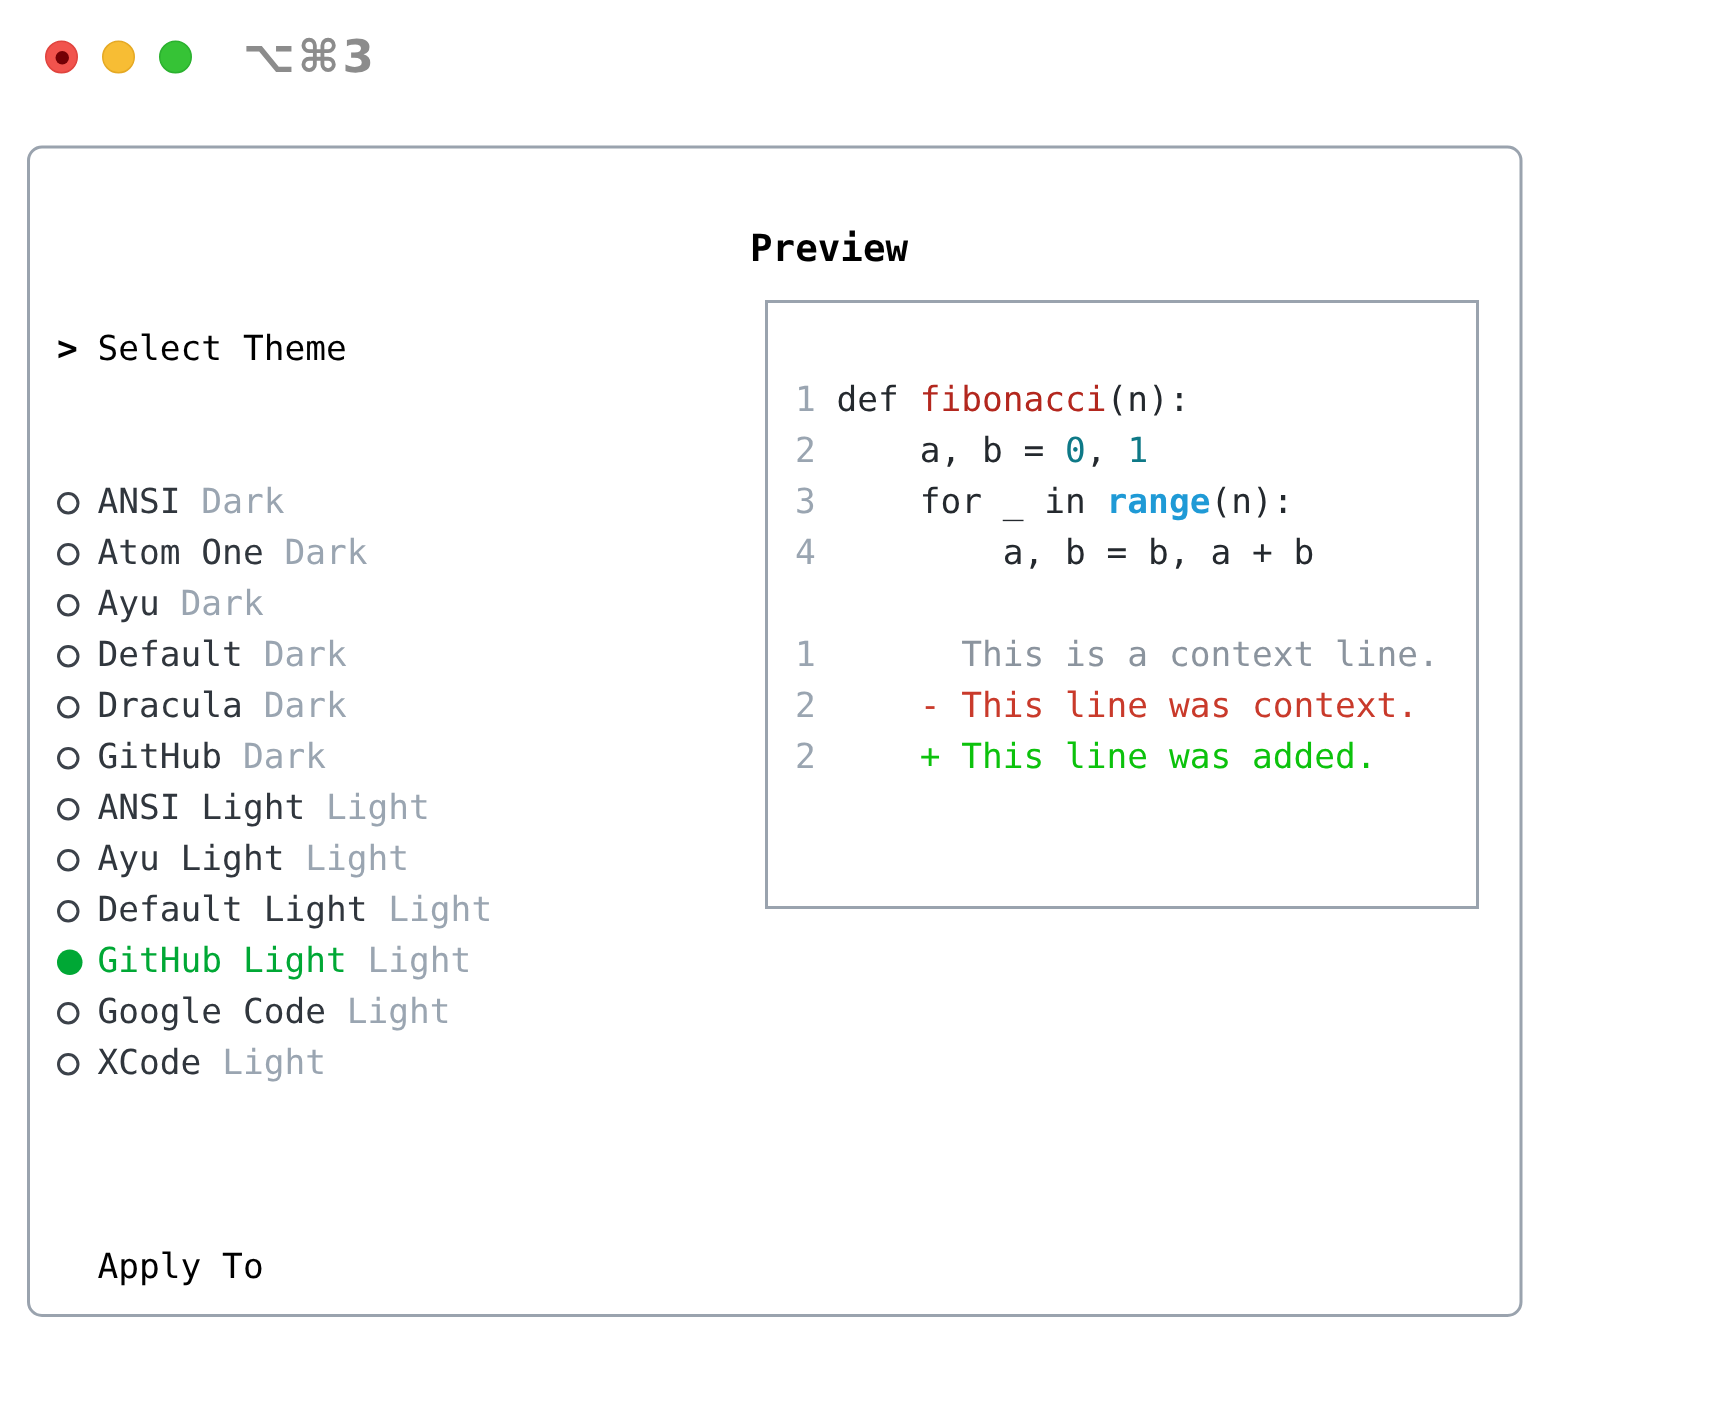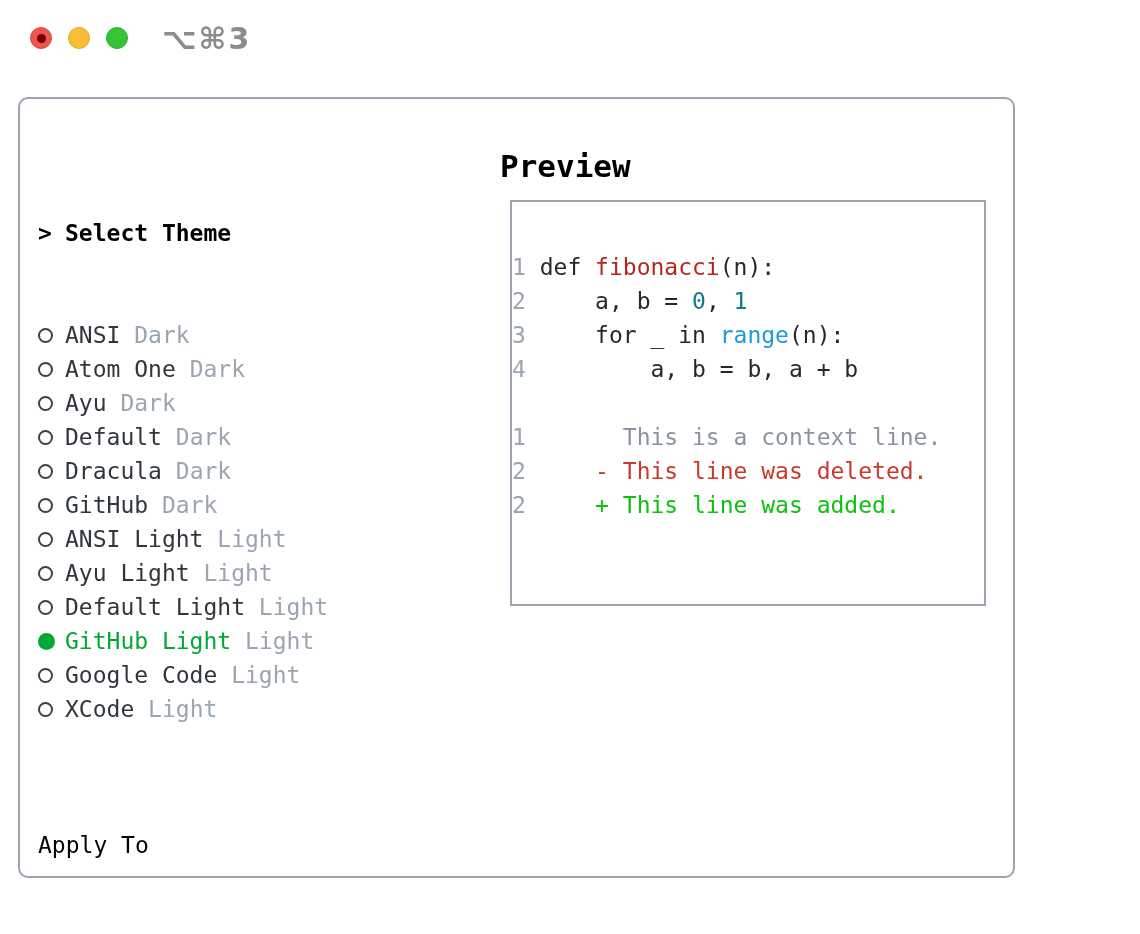--- a/index.html
+++ b/index.html
@@ -33,36 +33,36 @@
   .light.yellow{background:#f7bd34;border:1px solid #e5a924;}
   .light.green{background:#36c336;border:1px solid #2bb12f;}
   .win-title{margin-left:34px;font-family:"DejaVu Sans","Liberation Sans",sans-serif;font-weight:bold;font-size:30px;color:var(--c-title);letter-spacing:2px;}
   
   .panel{position:absolute;left:18px;top:97px;width:997px;height:781px;border:2px solid var(--c-border);border-radius:10px;background:#fff;}
   
   .left-col{position:absolute;left:38px;top:148px;font-size:23px;line-height:34px;white-space:pre;}
   .row{display:flex;align-items:center;height:34px;}
   .marker{display:inline-flex;width:27px;align-items:center;flex:none;}
   .prompt{color:#000;font-weight:bold;}
-  .header-text{color:#000;font-weight:bold;}
+  .header-text{color:#000;font-weight:normal;}
   .radio{width:15px;height:15px;border-radius:50%;border:2px solid #3c424a;background:transparent;}
   .radio.on{width:17px;height:17px;border:none;background:var(--c-selected);}
   .t-name{color:var(--c-text);}
   .t-variant{color:var(--c-muted);}
   .row.sel .t-name{color:var(--c-selected);}
-  .apply-header{margin-top:34px;color:#000;height:34px;}
+  .apply-header{margin-top:34px;margin-left:27px;color:#000;height:34px;}
   
-  .preview-header{position:absolute;left:500px;top:151px;font-size:31px;line-height:30px;font-weight:bold;color:#000;}
-  .preview-box{position:absolute;left:510px;top:200px;width:476px;height:406px;border:2px solid var(--c-border);background:#fff;padding:48px 0 0 0;}
+  .preview-header{position:absolute;left:500px;top:151px;font-size:25px;line-height:30px;font-weight:bold;color:#000;}
+  .preview-box{position:absolute;left:510px;top:200px;width:476px;height:406px;border:2px solid var(--c-border);background:#fff;padding:48px 0 0 18px;}
   .code-line{font-size:23px;line-height:34px;white-space:pre;}
   .seg-num{color:var(--c-linenum);}
   .seg-plain{color:var(--c-code);}
   .seg-func{color:var(--c-func);}
   .seg-number{color:var(--c-number);}
-  .seg-builtin{color:var(--c-builtin);}
+  .seg-builtin{color:var(--c-builtin);font-weight:bold;}
   .seg-context{color:var(--c-context);}
   .seg-deleted{color:var(--c-deleted);}
   .seg-added{color:var(--c-added);text-align:center;}
 </style>
 </head>
 <body>
 
 <div class="window">
 
   <div class="titlebar">
@@ -88,18 +88,18 @@
 
   <div class="preview-header">Preview</div>
   <div class="preview-box">
     <div id="code-block">
         <div class="code-line"><span class="seg-num">1 </span><span class="seg-plain">def </span><span class="seg-func">fibonacci</span><span class="seg-plain">(n):</span></div>
         <div class="code-line"><span class="seg-num">2 </span><span class="seg-plain">    a, b = </span><span class="seg-number">0</span><span class="seg-plain">, </span><span class="seg-number">1</span></div>
         <div class="code-line"><span class="seg-num">3 </span><span class="seg-plain">    for _ in </span><span class="seg-builtin">range</span><span class="seg-plain">(n):</span></div>
         <div class="code-line"><span class="seg-num">4 </span><span class="seg-plain">        a, b = b, a + b</span></div>
         <div class="code-line"><span class="seg-plain"> </span></div>
         <div class="code-line"><span class="seg-num">1 </span><span class="seg-context">      This is a context line.</span></div>
-        <div class="code-line"><span class="seg-num">2 </span><span class="seg-deleted">    - This line was deleted.</span></div>
+        <div class="code-line"><span class="seg-num">2 </span><span class="seg-deleted">    - This line was context.</span></div>
         <div class="code-line"><span class="seg-num">2 </span><span class="seg-added">    + This line was added.</span></div>
       </div>
   </div>
 
 </div>
 
 </body></html>

